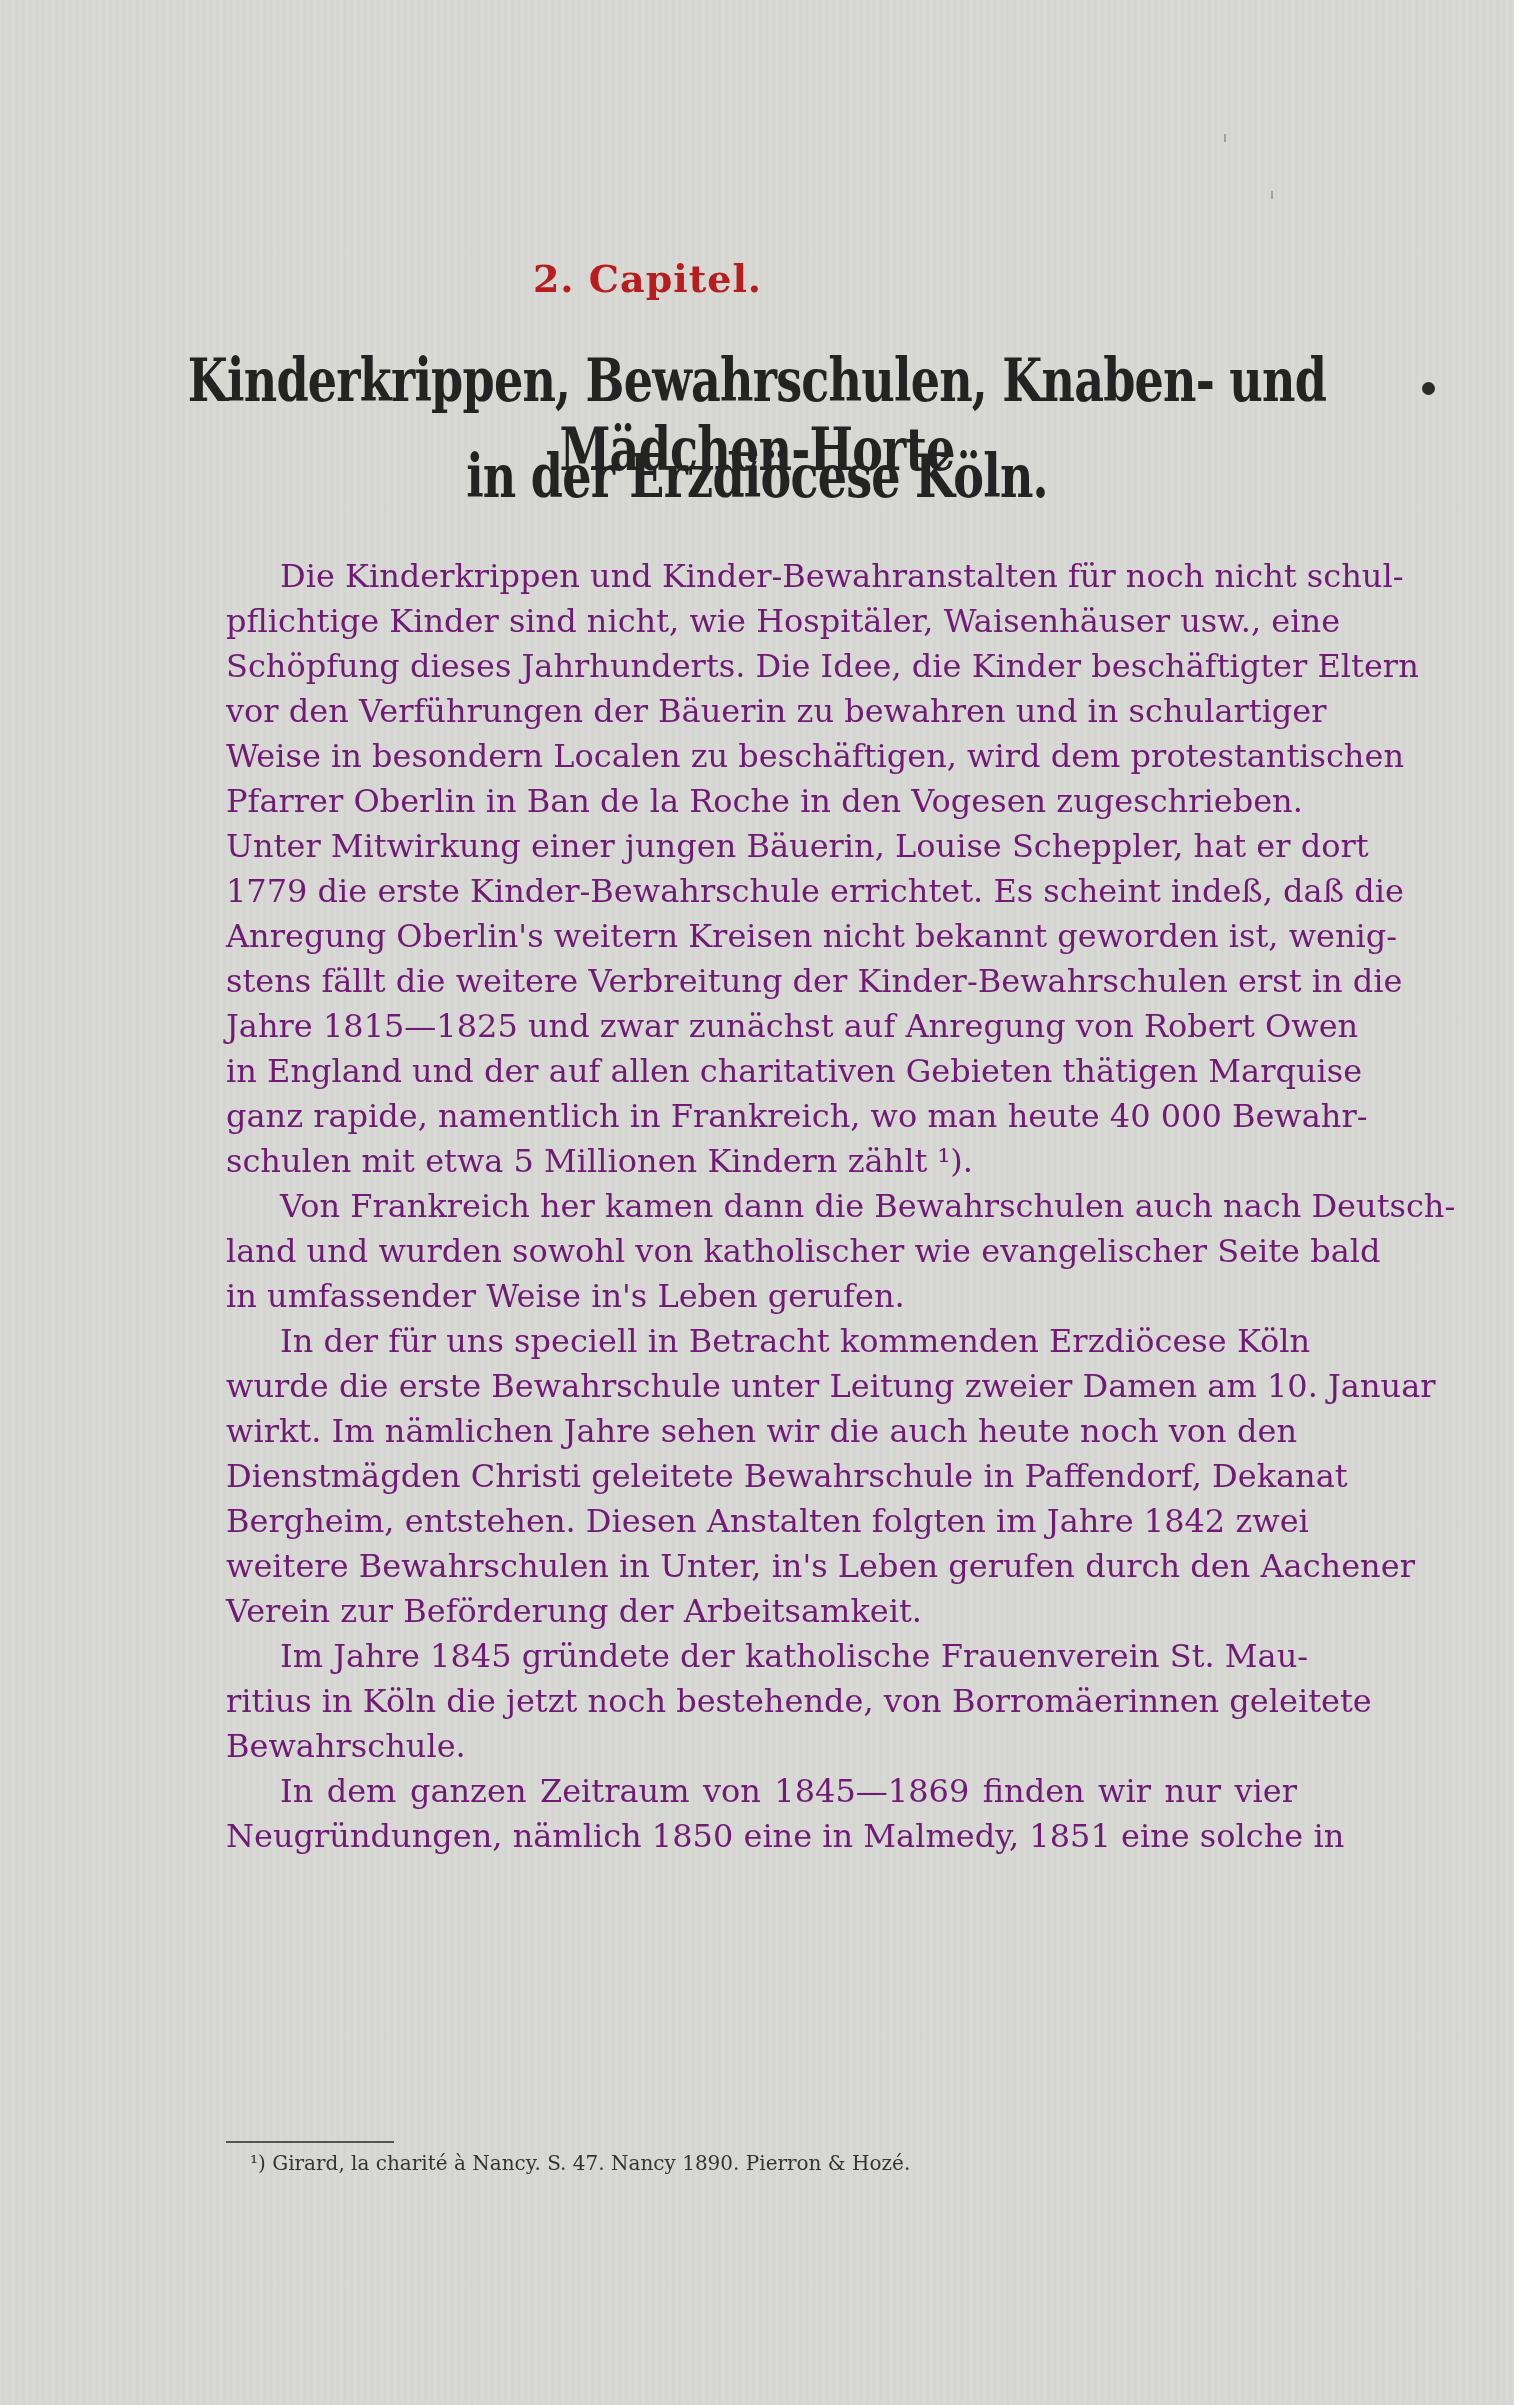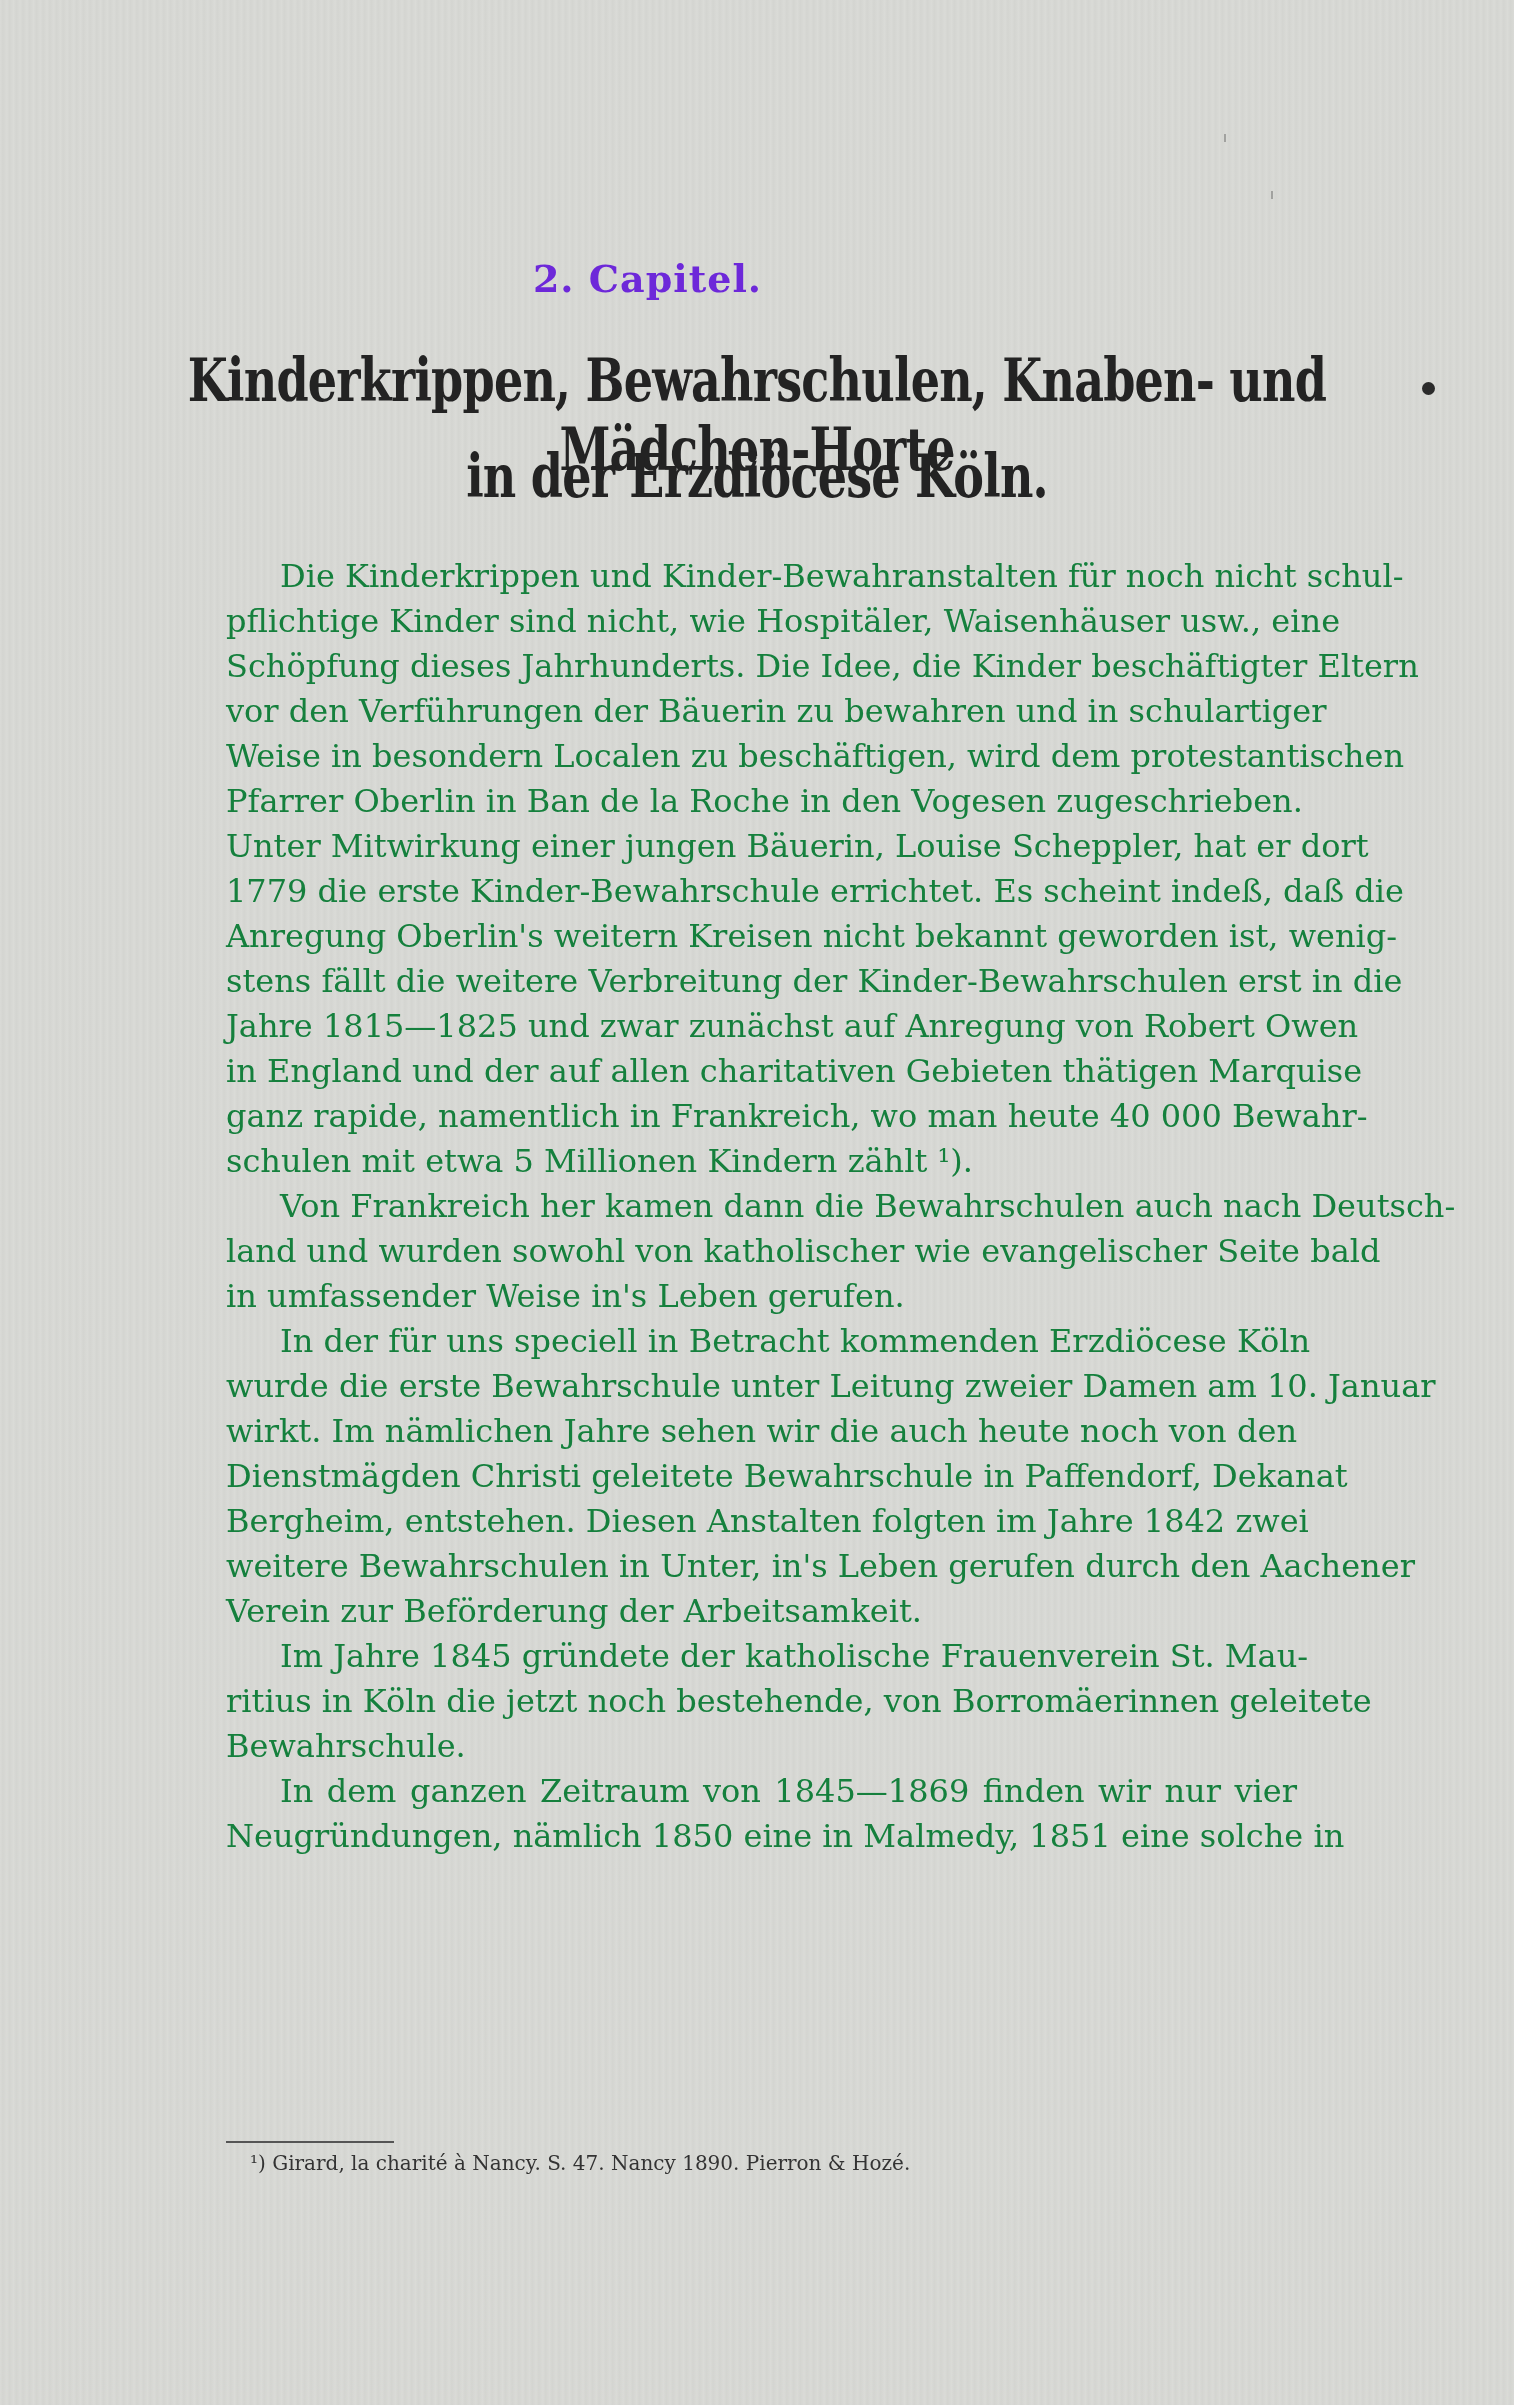--- a/index.html
+++ b/index.html
@@ -21,21 +21,21 @@
   }
   .chapter-number {
     position: absolute;
     top: 256px;
     left: 0; width: 1295px;
     text-align: center;
     font-family: "DejaVu Serif", serif;
     font-weight: bold;
     font-size: 38px;
     letter-spacing: 1px;
-    color: #6d28d9;
+    color: #b91c1c;
   }
   .chapter-title {
     position: absolute;
     left: 0; width: 1514px;
     text-align: center;
     font-family: "DejaVu Serif", serif;
     font-weight: bold;
     font-size: 59px;
     color: #232323;
     transform: scaleX(0.78);
@@ -46,21 +46,21 @@
   .title-line-2 { top: 442px; }
   .body-text {
     position: absolute;
     left: 226px;
     width: 1071px;
     top: 554px;
     font-family: "DejaVu Serif", serif;
     font-size: 32px;
     line-height: 45px;
     text-align: justify;
-    color: #15803d;
+    color: #701a75;
   }
   .line {
     display: block;
     text-align: justify;
     text-align-last: justify;
     white-space: nowrap;
     height: 45px;
     overflow: visible;
   }
   .line.last { text-align-last: left; }

